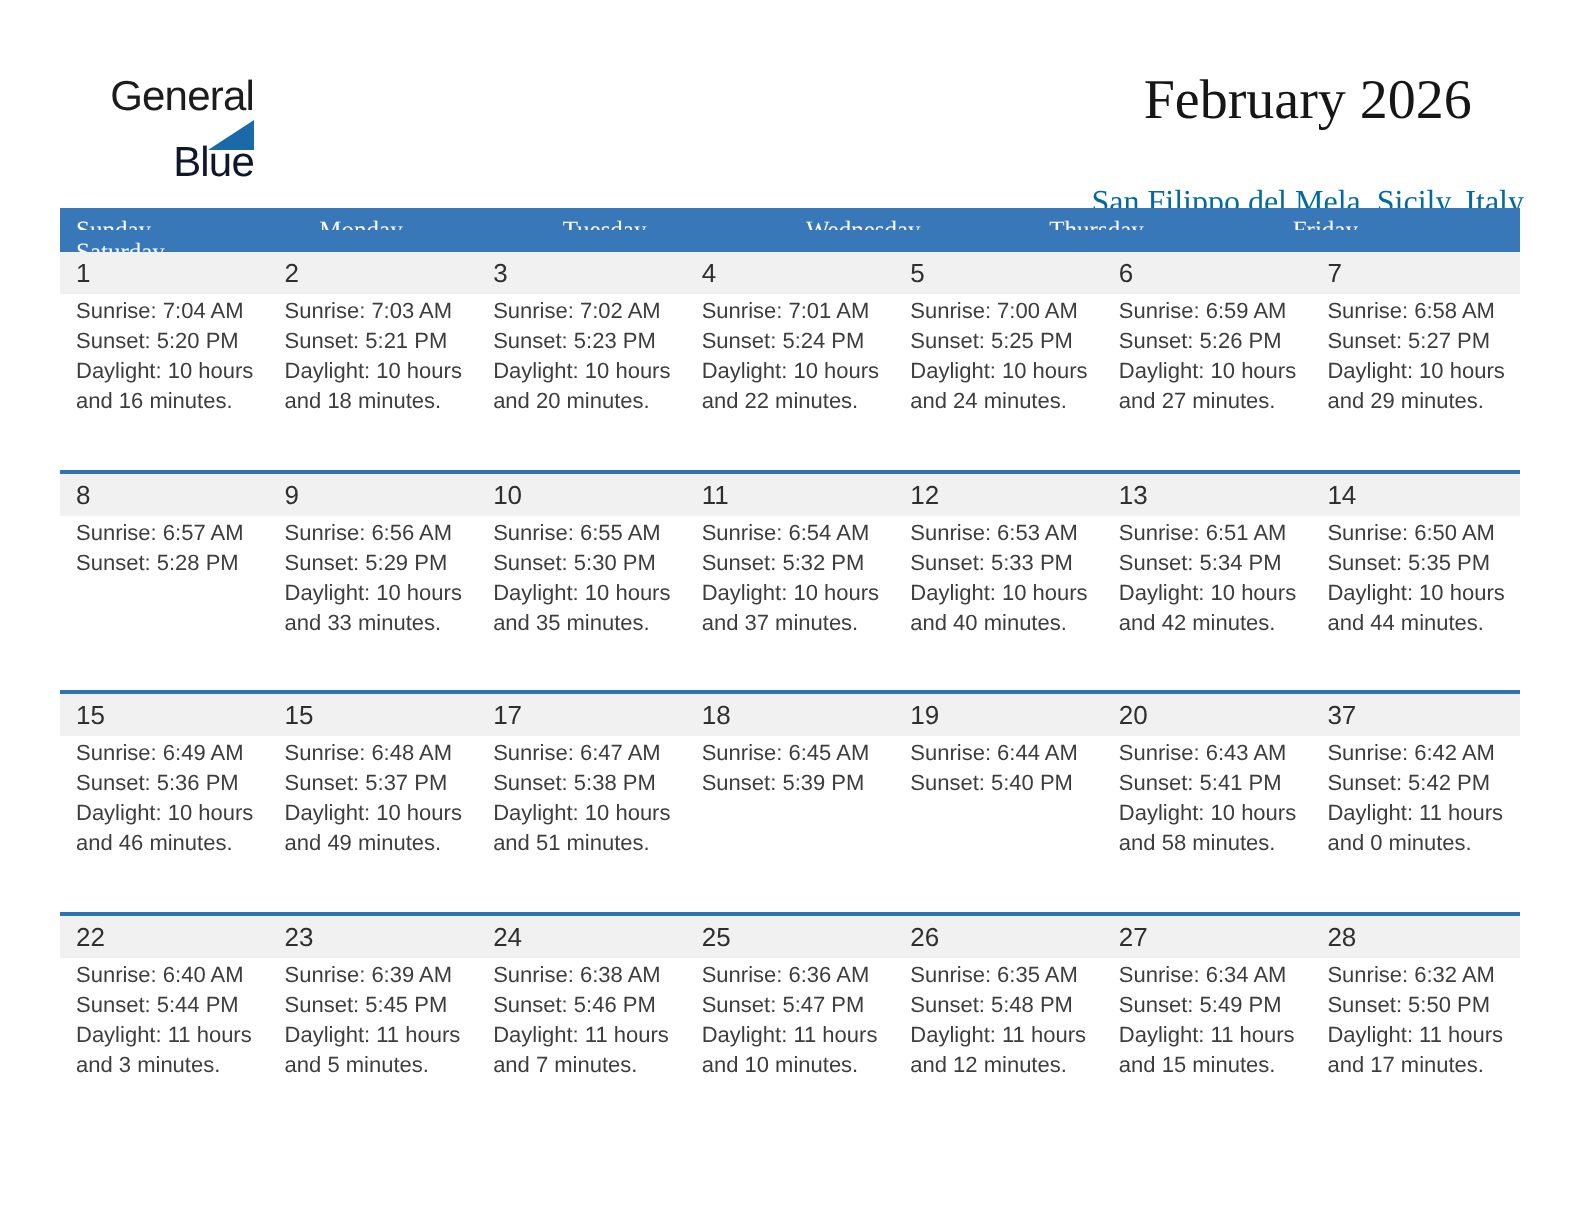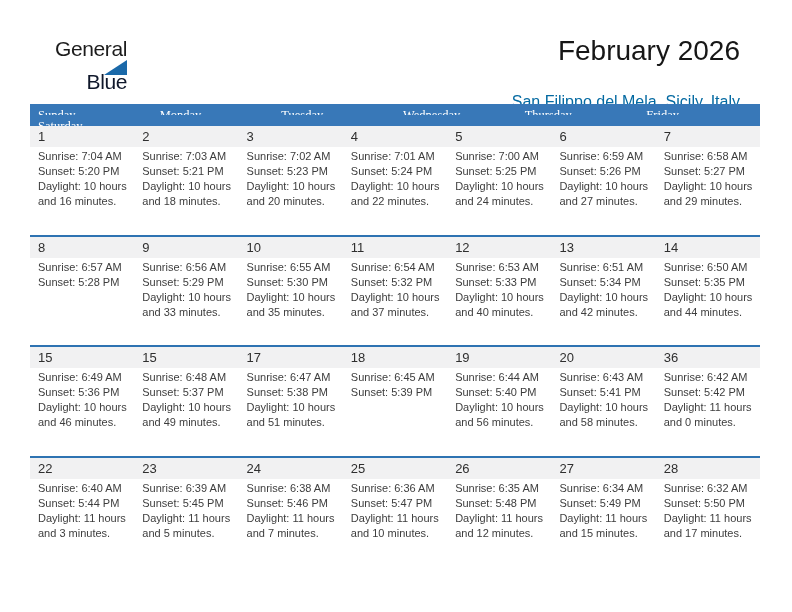--- a/index.html
+++ b/index.html
@@ -23,21 +23,21 @@
     border-bottom: 15px solid #1a69a9;
     border-left: 23px solid transparent;
     margin-left: 1px; margin-bottom: 2px;
   }
   .logo-blue {
     font-size: 21px; line-height: 20px; color: #0f172a;
     text-align: right; margin-top: -5px; letter-spacing: -0.4px;
   }
 
   
-  .titles { position: absolute; top: 34px; right: 52px; text-align: right; }
+  .titles { position: absolute; top: 34px; right: 30px; text-align: center; font-family: Liberation Serif, serif; }
   .month-title { font-size: 28px; line-height: 34px; color: #161616; }
   .location { font-size: 16px; line-height: 20px; color: #0369a1; margin-top: 24px; }
 
   
   .calendar { position: absolute; left: 30px; top: 104px; width: 730px; }
 
   .weekday-row {
     display: grid; grid-template-columns: repeat(6, 1fr);
     height: 22px;
     font-family: Liberation Serif, serif;
@@ -240,33 +240,32 @@
     <div class="day-details">
       <div class="detail-line">Sunrise: 6:45 AM</div>
       <div class="detail-line">Sunset: 5:39 PM</div>
     </div>
   </div>
           <div class="day-cell">
     <div class="day-num">19</div>
     <div class="day-details">
       <div class="detail-line">Sunrise: 6:44 AM</div>
       <div class="detail-line">Sunset: 5:40 PM</div>
-      <div class="detail-line">Daylight: 10 hours and 56 minutes.</div>
     </div>
   </div>
           <div class="day-cell">
     <div class="day-num">20</div>
     <div class="day-details">
       <div class="detail-line">Sunrise: 6:43 AM</div>
       <div class="detail-line">Sunset: 5:41 PM</div>
       <div class="detail-line">Daylight: 10 hours and 58 minutes.</div>
     </div>
   </div>
           <div class="day-cell">
-    <div class="day-num">36</div>
+    <div class="day-num">37</div>
     <div class="day-details">
       <div class="detail-line">Sunrise: 6:42 AM</div>
       <div class="detail-line">Sunset: 5:42 PM</div>
       <div class="detail-line">Daylight: 11 hours and 0 minutes.</div>
     </div>
   </div>
         </div>
         <div class="week-row">
           <div class="day-cell">
     <div class="day-num">22</div>

